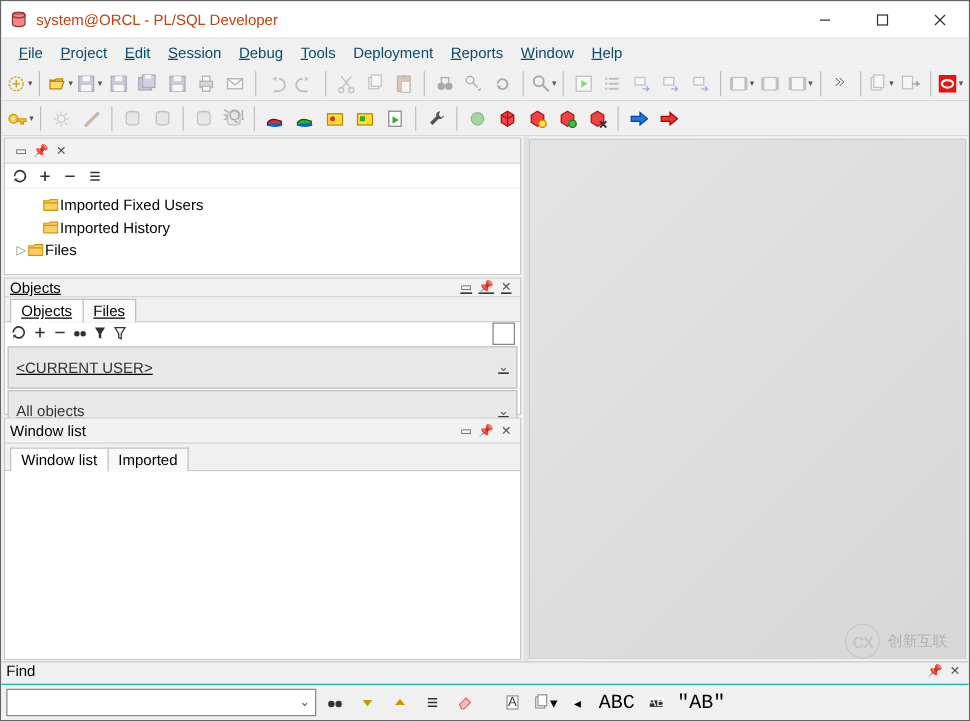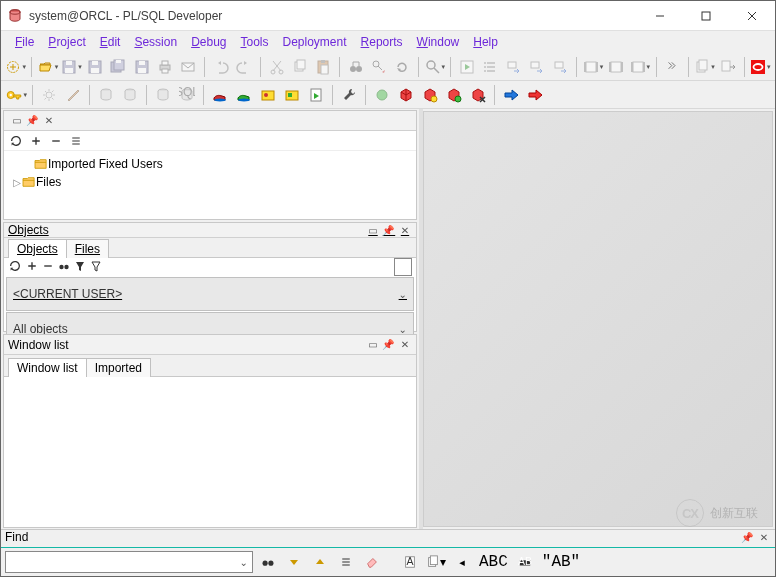--- a/index.html
+++ b/index.html
@@ -1,24 +1,24 @@
 <!DOCTYPE html>
 <html><head>
 <meta charset="utf-8">
 <style>
   * { box-sizing: border-box; margin: 0; padding: 0; font-family: "Microsoft YaHei", "Segoe UI", Tahoma, sans-serif; font-size: 12px; }
   body { background: #fff; width: 776px; height: 577px; overflow: hidden; display: flex; flex-direction: column; border: 1px solid #646464; }
   
   .titlebar { height: 30px; background: #fff; display: flex; align-items: center; padding-left: 6px; border-bottom: 1px solid #e0e0e0; }
   .titlebar .appicon { width: 16px; height: 16px; margin-right: 6px; }
-  .titlebar .title { flex: 1; color: #404040; }
+  .titlebar .title { flex: 1; color: #c2410c; }
   .titlebar .winbtn { width: 46px; height: 30px; display: flex; align-items: center; justify-content: center; color: #333; }
   
   .menubar { height: 22px; display: flex; align-items: center; padding: 0 8px; gap: 2px; background: #f0f0f0; }
-  .menubar .menuitem { padding: 2px 6px; color: #6d28d9; }
+  .menubar .menuitem { padding: 2px 6px; color: #0c4a6e; }
   .menubar .menuitem u { text-decoration: underline; }
   
   .toolbar { height: 28px; background: #f0f0f0; display: flex; align-items: center; padding: 0 4px; gap: 2px; border-bottom: 1px solid #d8d8d8; }
   .toolbar .btn { width: 22px; height: 22px; display: flex; align-items: center; justify-content: center; border-radius: 2px; position: relative; }
   .toolbar .sep { width: 1px; height: 20px; background: #c0c0c0; margin: 0 3px; }
   .toolbar .dropdown-arrow { font-size: 7px; color: #555; margin-left: 1px; }
   .disabled svg { opacity: 0.45; }
   
   .middle { flex: 1; display: flex; background: #f0f0f0; overflow: hidden; }
   .left-col { width: 418px; display: flex; flex-direction: column; background: #f0f0f0; }
@@ -627,20 +627,27 @@
           </span>
       </div>
       <div class="tree">
         <div class="tree-row indent">
           <span class="twist"></span>
           <svg class="folder-icon">
               <use href="#ico-folder"></use>
             </svg>
           <span>Imported Fixed Users</span>
         </div>
+        <div class="tree-row indent">
+          <span class="twist"></span>
+          <svg class="folder-icon">
+              <use href="#ico-folder"></use>
+            </svg>
+          <span>Imported History</span>
+        </div>
         <div class="tree-row">
           <span class="twist">▷</span>
           <svg class="folder-icon">
               <use href="#ico-folder"></use>
             </svg>
           <span>Files</span>
         </div>
       </div>
     </div>
 

